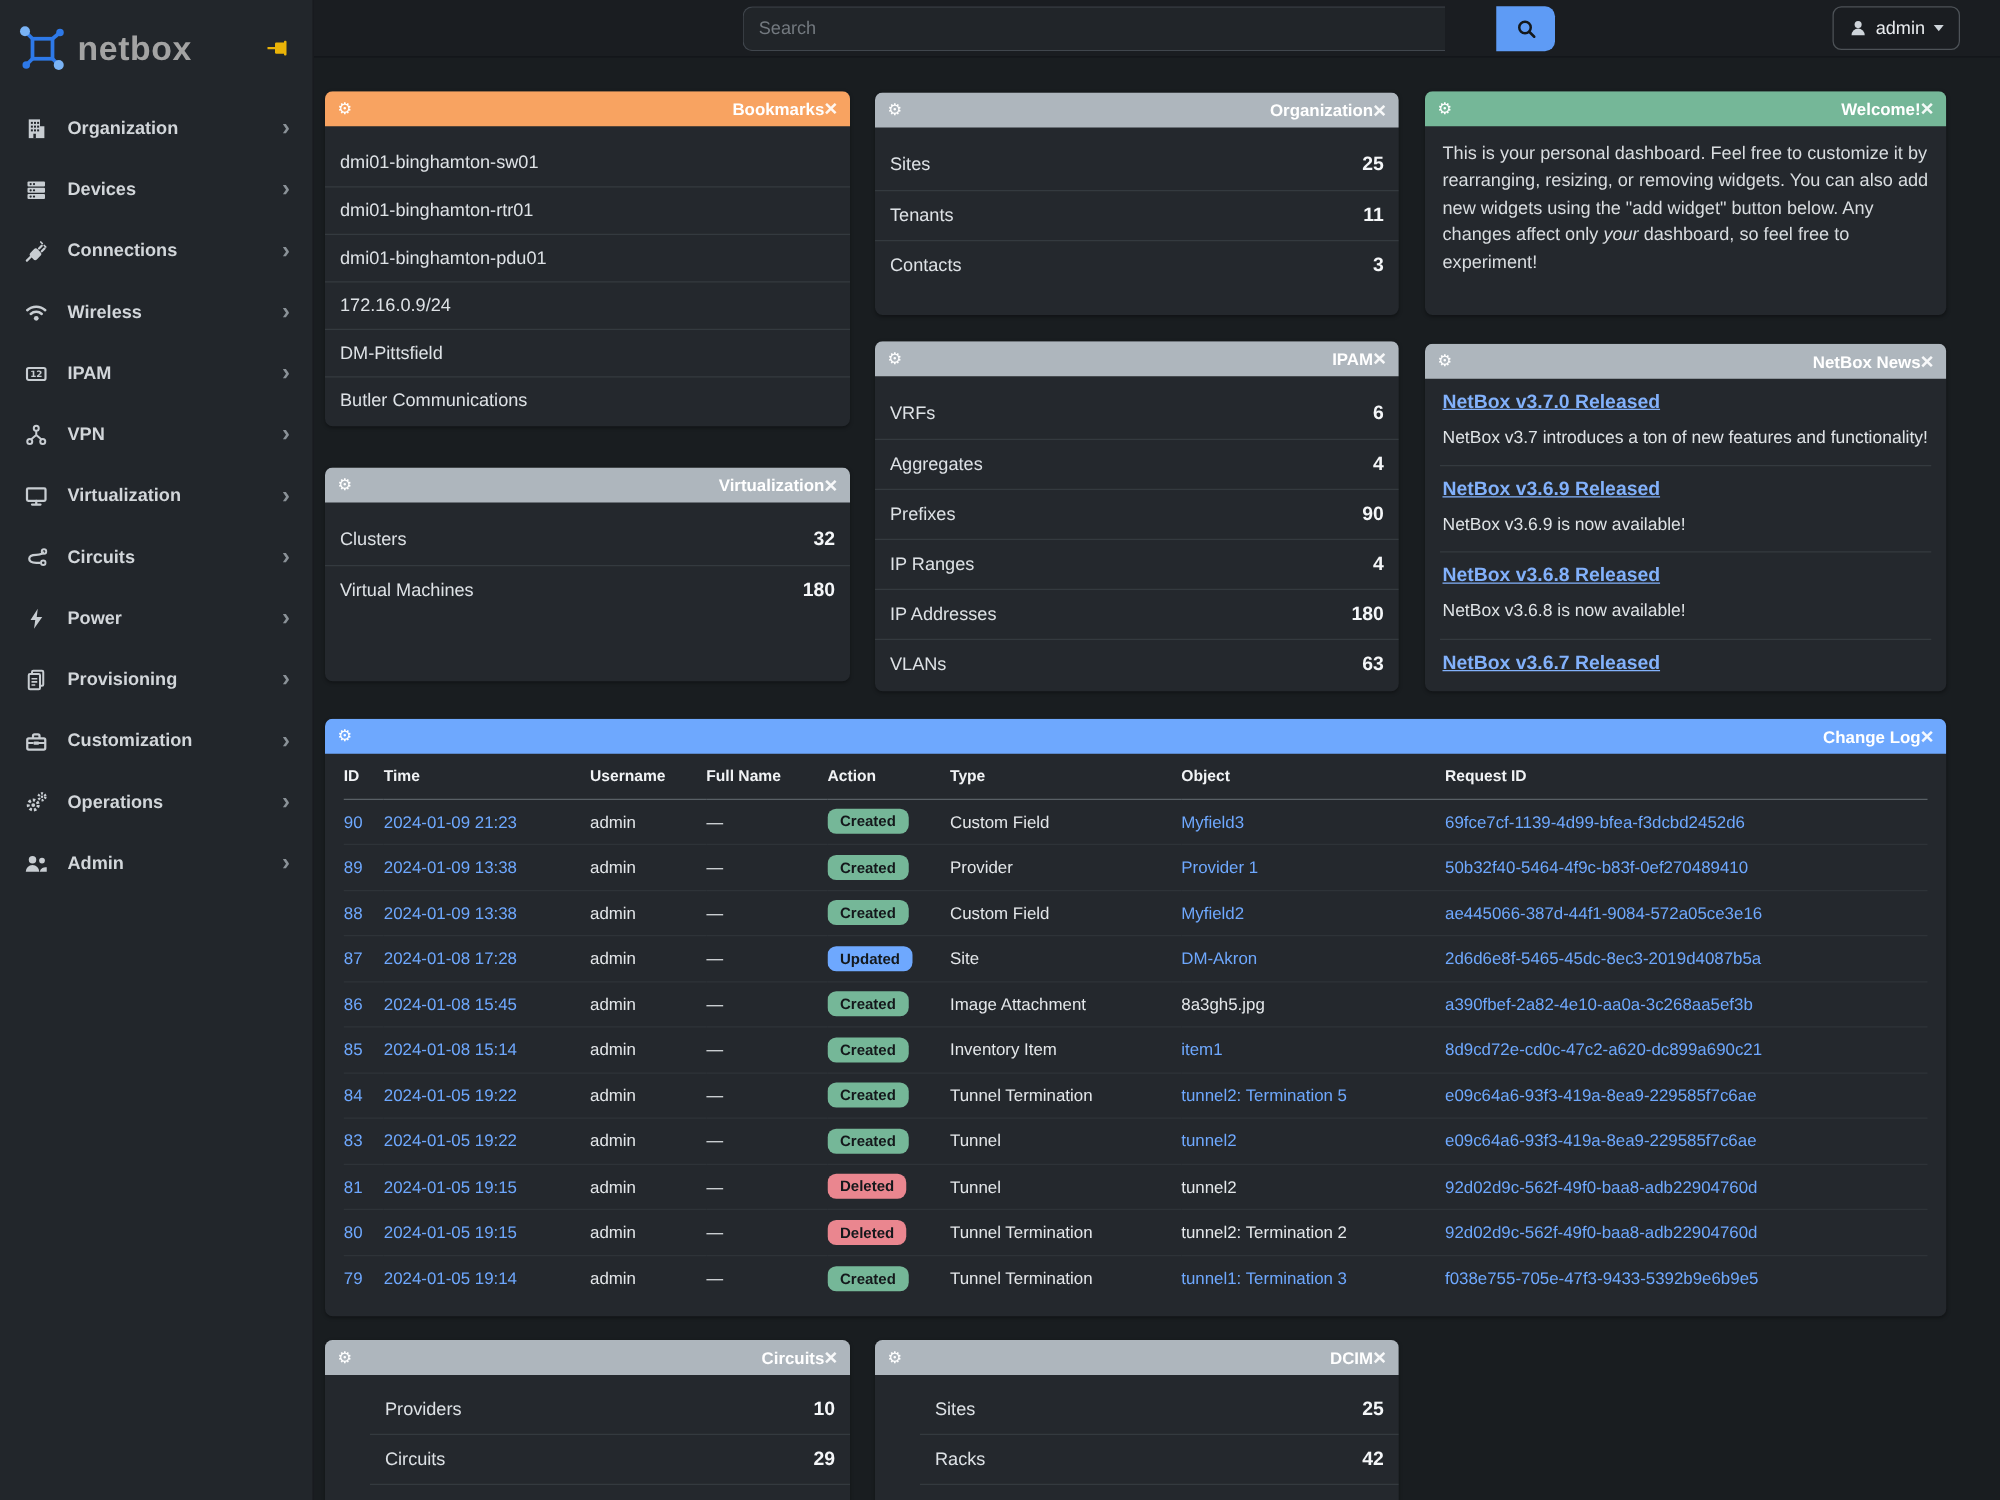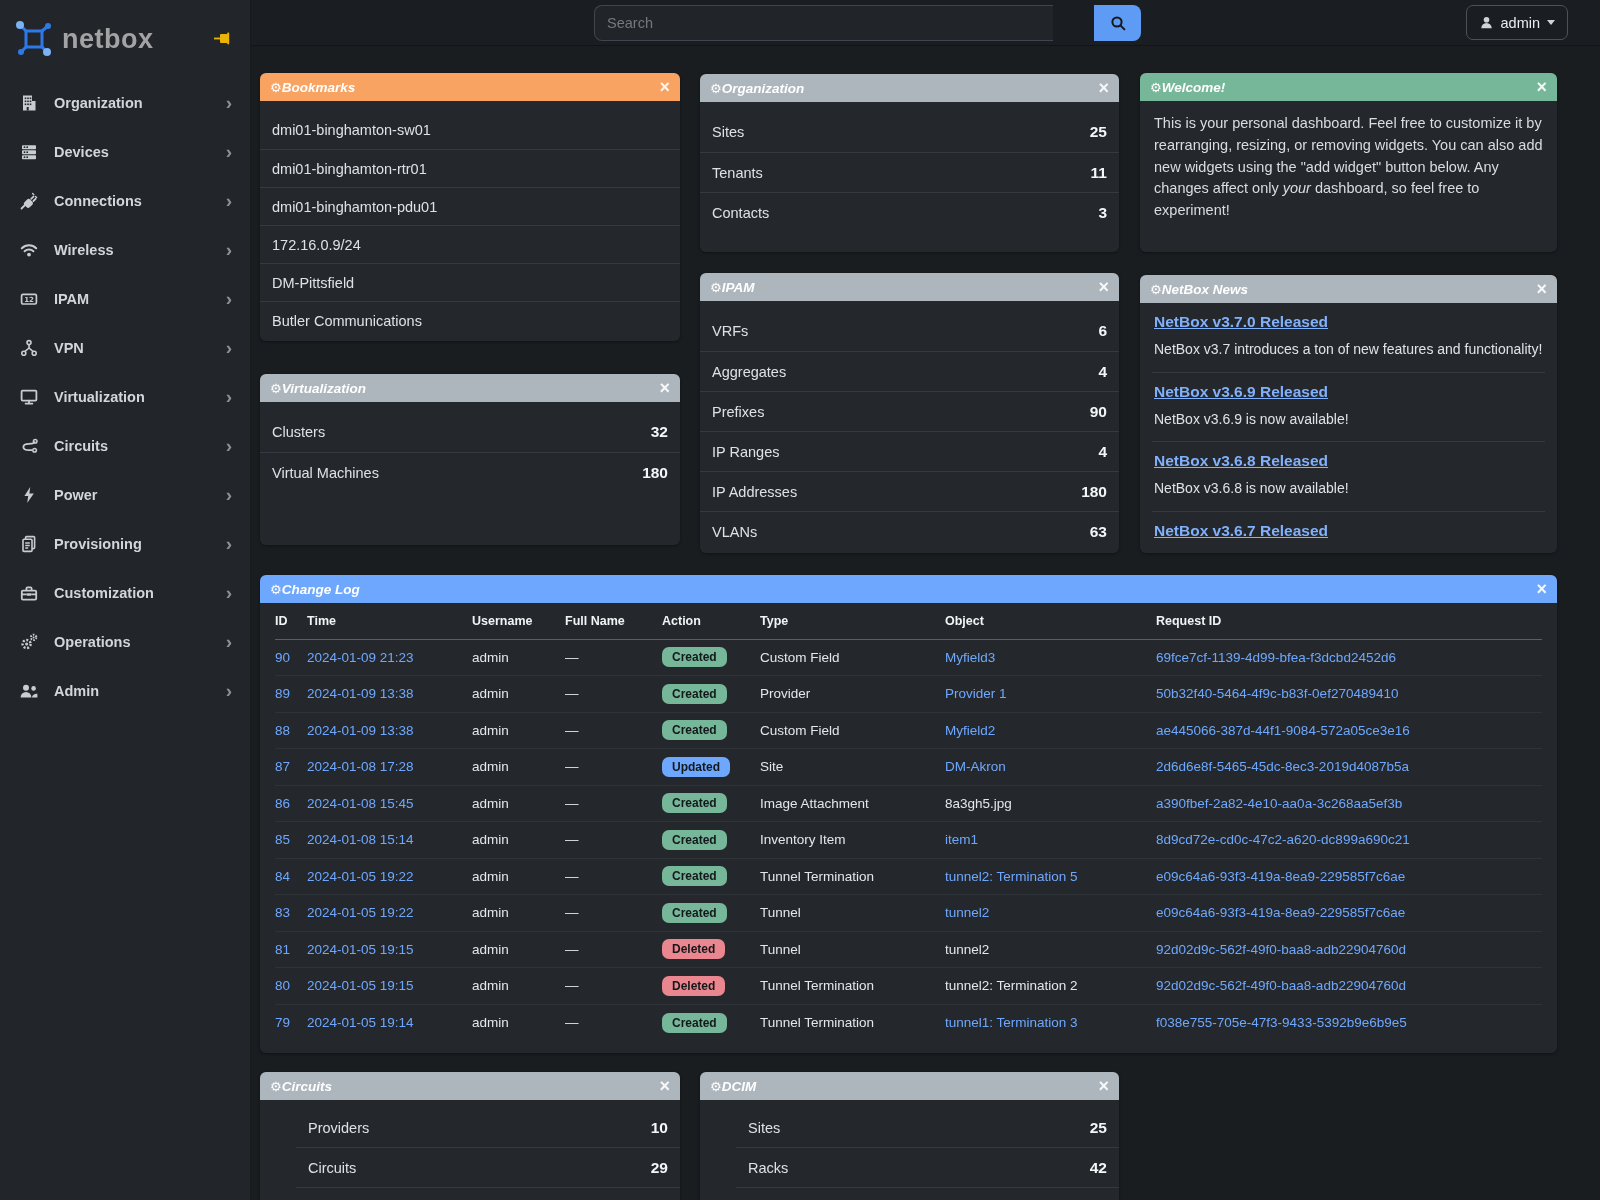--- a/index.html
+++ b/index.html
@@ -20,21 +20,21 @@
   .brand-text { font-size:27px; font-weight:bold; color:#a3a3a3; letter-spacing:.5px; margin-left:8px; }
   .pin { margin-left:auto; margin-right:4px; cursor:pointer; }
   .nav-item { height:49px; display:flex; align-items:center; padding:0 18px; cursor:pointer; }
   .nav-item .nicon { width:22px; height:22px; display:flex; align-items:center; justify-content:center; margin-right:14px; }
   .nav-item .nlabel { font-size:14.5px; font-weight:bold; color:#d2d6da; }
   .nav-item .chev { margin-left:auto; color:#8a9197; font-size:19px; line-height:1; font-weight:bold; }
 
   
   .main { position:absolute; left:251px; top:0; width:1349px; height:1200px; }
   .topbar { position:absolute; left:0; top:0; width:100%; height:46px; background:#1a1d21; border-bottom:1px solid #121518; }
-  .search-wrap { position:absolute; left:343px; top:5px; width:547px; height:36px; display:flex;gap:41px; }
+  .search-wrap { position:absolute; left:343px; top:5px; width:650px; height:36px; display:flex;gap:41px; }
   .search-input {
     flex:1; background:#212529; border:1px solid #40464d; border-right:none;
     border-radius:8px 0 0 8px; color:#dee2e6; font-size:14.5px; padding:0 12px; outline:none;
     font-family:inherit;
   }
   .search-input::placeholder { color:#73797f; }
   .search-btn {
     width:47px; border:none; background:#5e9bf5; border-radius:0 8px 8px 0; cursor:pointer;
     display:flex; align-items:center; justify-content:center;
   }
@@ -49,21 +49,21 @@
   
   .card {
     position:absolute; background:#24282d; border-radius:6px;
     box-shadow:0 1px 3px rgba(0,0,0,.35); overflow:hidden;
   }
   .card-head {
     height:28px; display:flex; align-items:center; padding:0 10px;
     color:#fff; font-weight:bold; font-size:13.5px;
   }
   .card-head .gear { font-size:13px; cursor:pointer; font-family:"DejaVu Sans",sans-serif; }
-  .card-head .title { flex:1; text-align:left;font-style:italic; }
+  .card-head .title { flex:1; text-align:right; }
   .card-head .close { font-size:18px; line-height:1; cursor:pointer; opacity:.9; font-weight:bold; }
   .head-orange { background:#f8a361; }
   .head-gray   { background:#aeb6bd; }
   .head-green  { background:#75b798; }
   .head-blue   { background:#6ea8fe; }
 
   .card-body { padding:10px 12px 0 12px; }
 
   .stat-row, .bm-row {
     display:flex; align-items:center; padding:0 12px;text-align:center;

